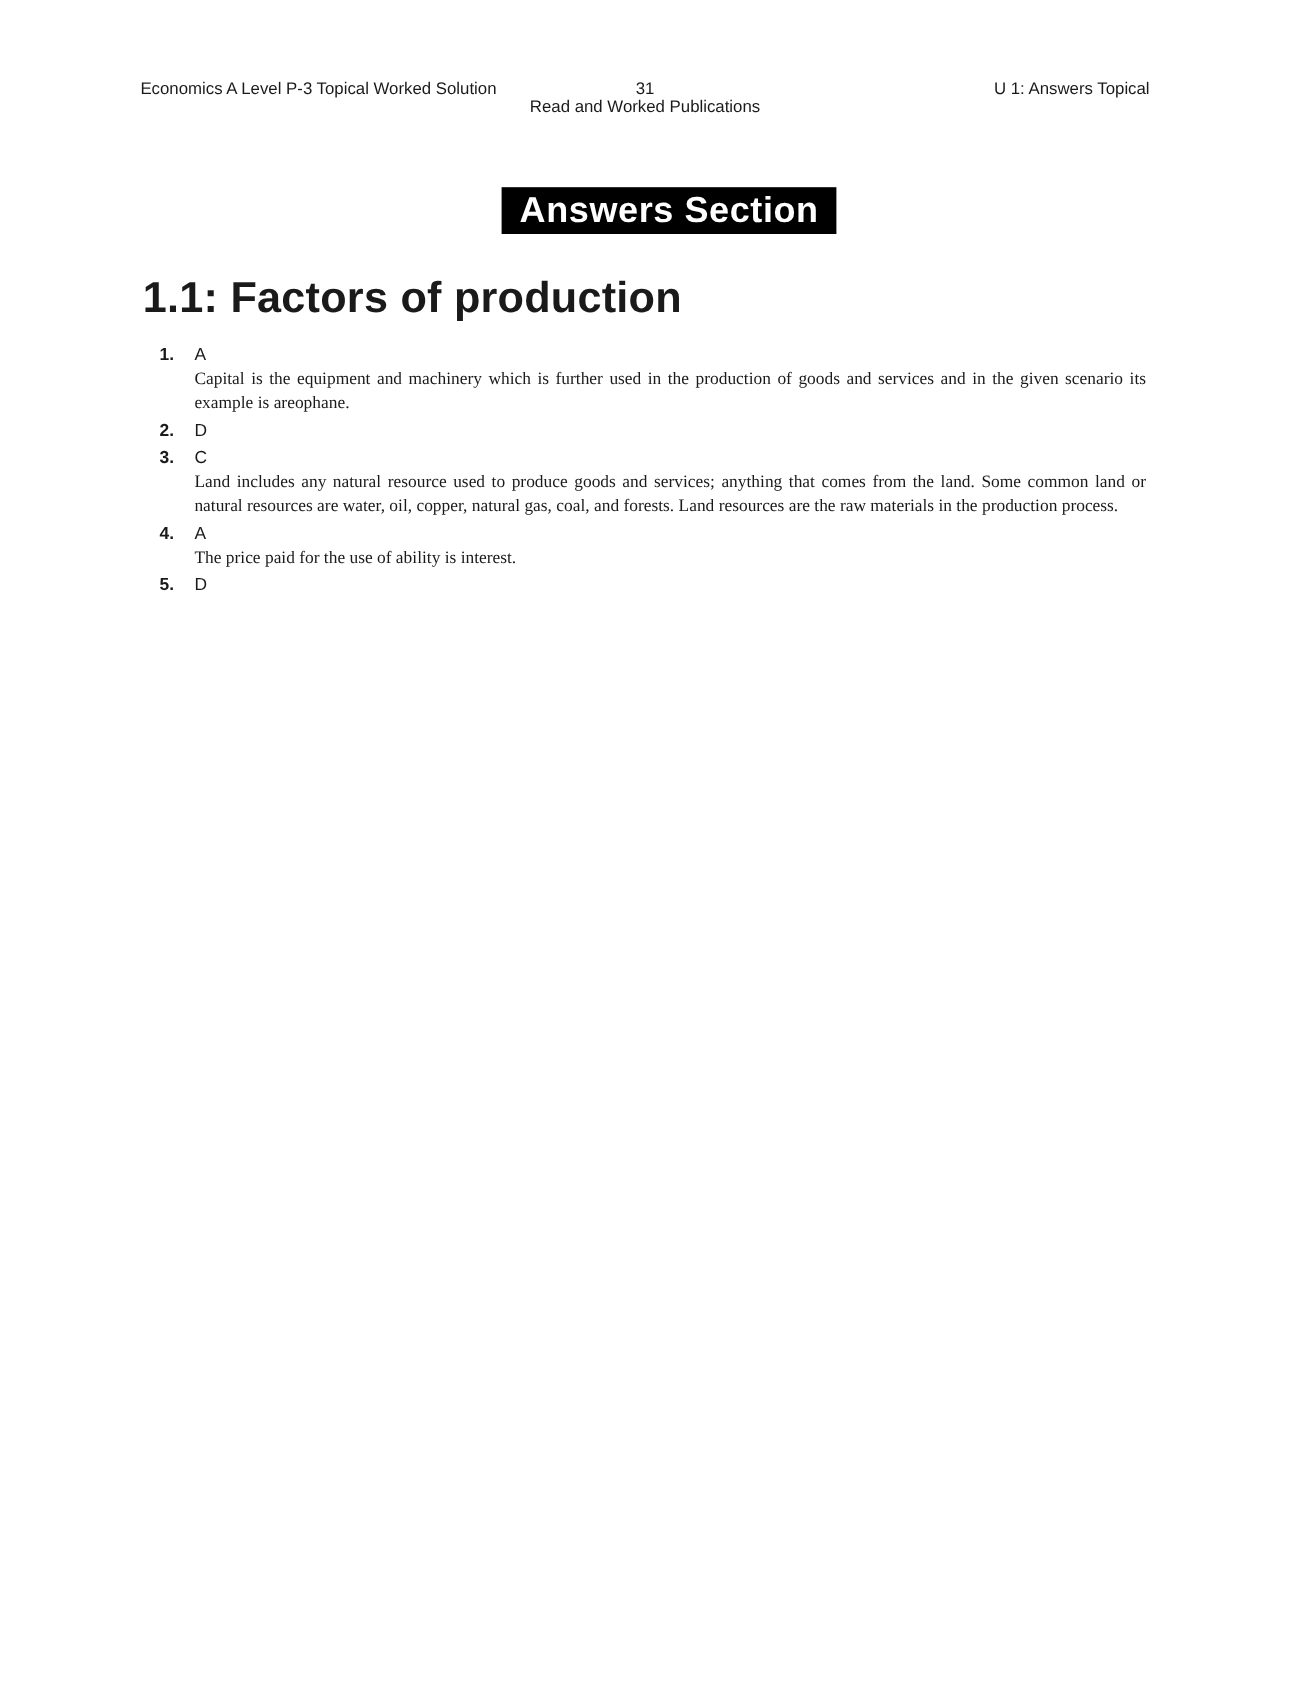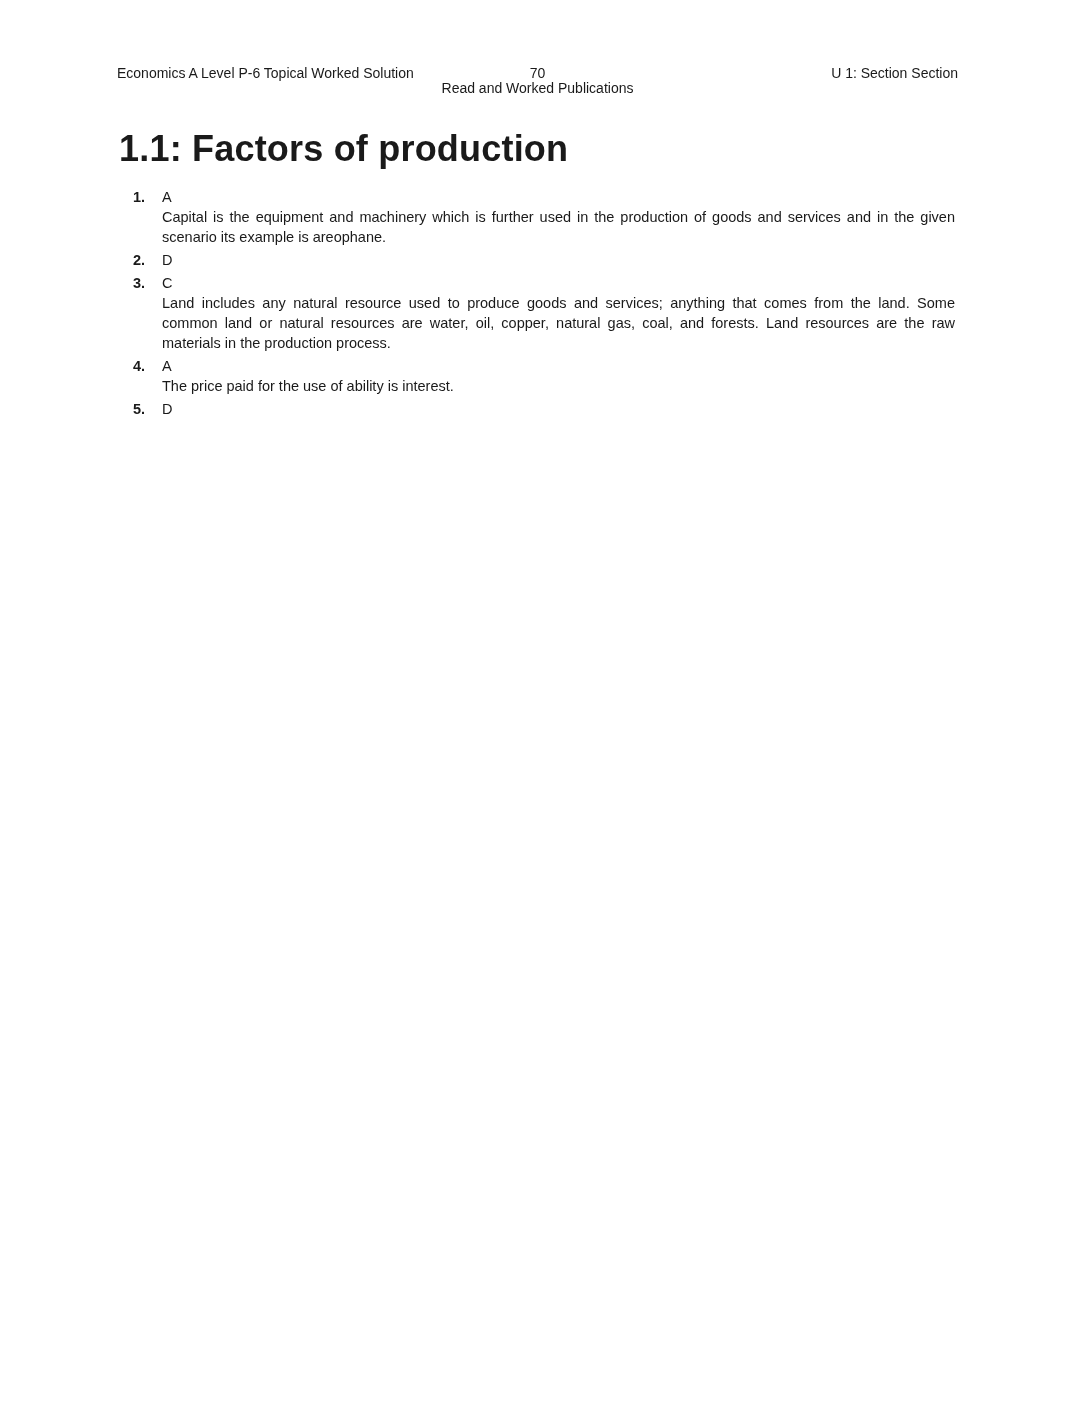--- a/index.html
+++ b/index.html
@@ -53,36 +53,39 @@
   
   .answers {
     margin: 23px 133px 0 133px;
     font-size: 14.5px;
     line-height: 20px;
   }
   .answer-item { display: flex; margin-bottom: 3px; }
   .answer-num  { width: 29px; flex: none; font-weight: bold; }
   .answer-body { flex: 1; min-width: 0; }
   .answer-choice { display: block; }
-  .answer-explanation { display: block; text-align: justify; }
+  .answer-explanation { display: block; text-align: justify; font-family: Liberation Serif, serif; }
 </style>
 </head>
 <body>
 
 <div class="page">
 
   <div class="header">
-    <div class="h-left">Economics A Level P-6 Topical Worked Solution</div>
+    <div class="h-left">Economics A Level P-3 Topical Worked Solution</div>
     <div class="h-center">
-      <div>70</div>
+      <div>31</div>
       <div>Read and Worked Publications</div>
     </div>
-    <div class="h-right">U 1: Section Section</div>
+    <div class="h-right">U 1: Answers Topical</div>
   </div>
 
+  <div class="banner-row">
+    <span class="banner">Answers Section</span>
+  </div>
 
   <h1 class="section-heading">1.1: Factors of production</h1>
 
   <div class="answers">
     <div class="answer-item">
       <span class="answer-num">1.</span>
       <span class="answer-body">
         <span class="answer-choice">A</span>
         <span class="answer-explanation">Capital is the equipment and machinery which is further used in the production of goods and services and in the given scenario its example is areophane.</span>
       </span>

